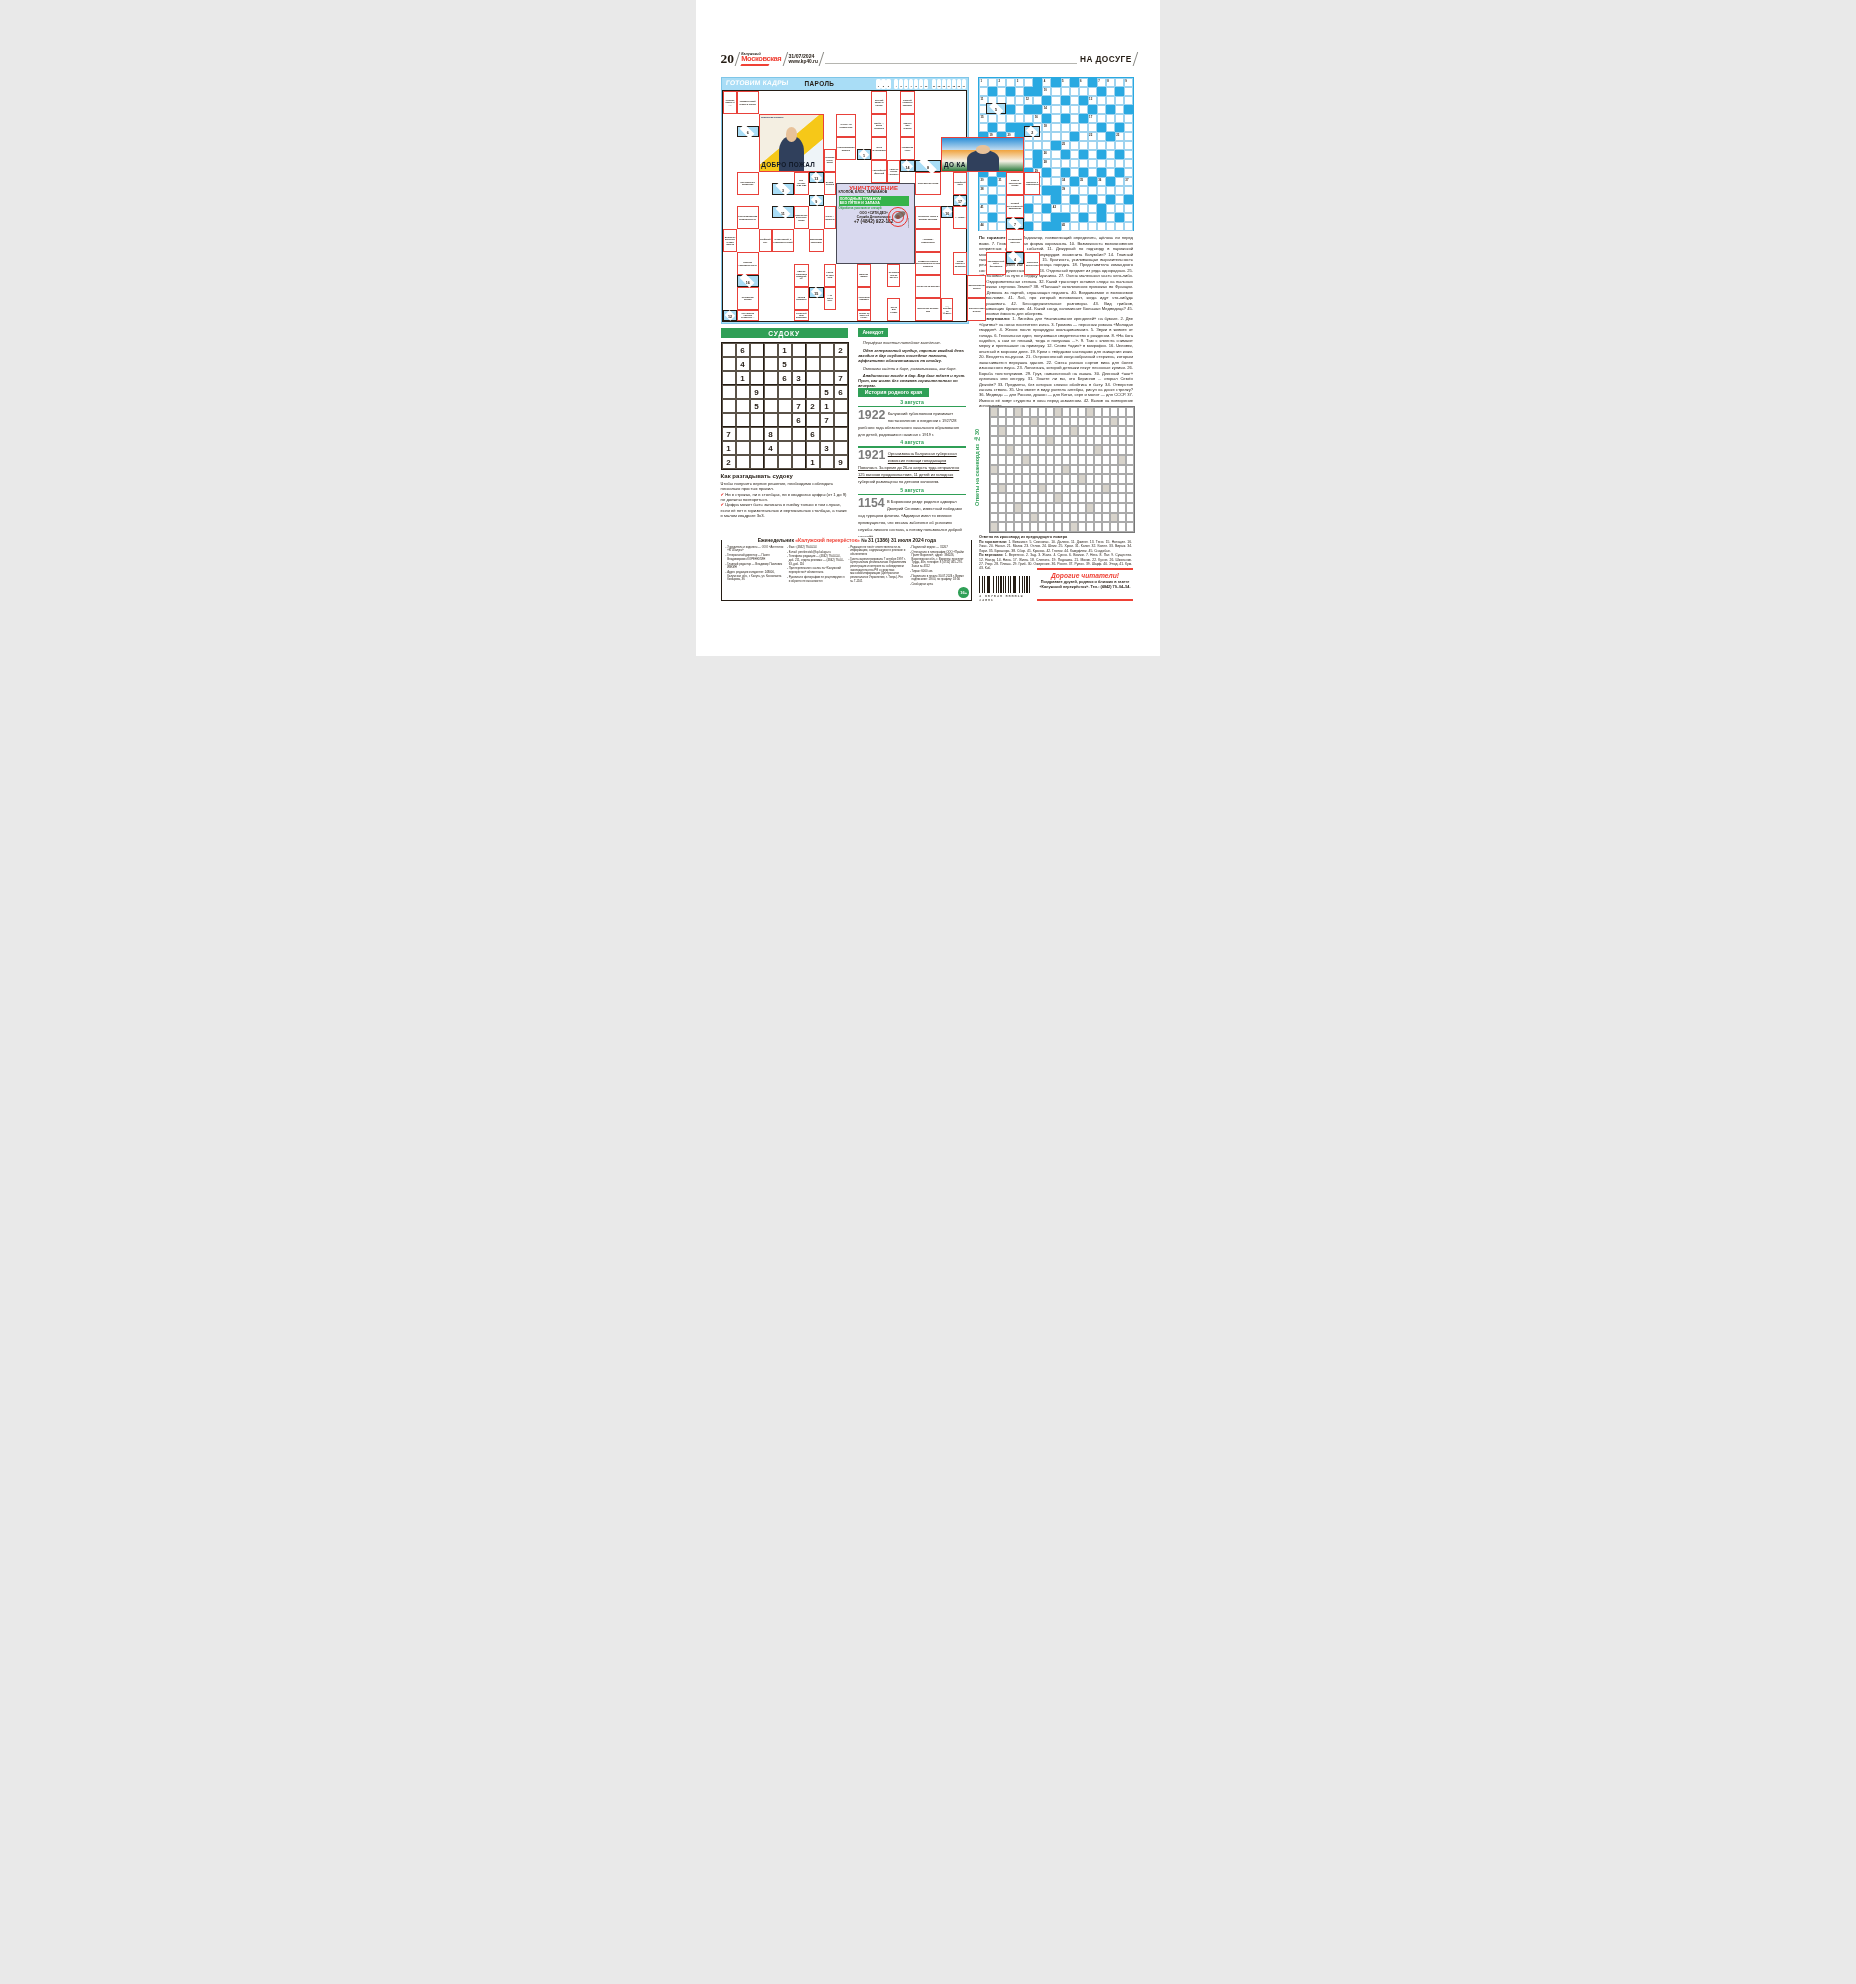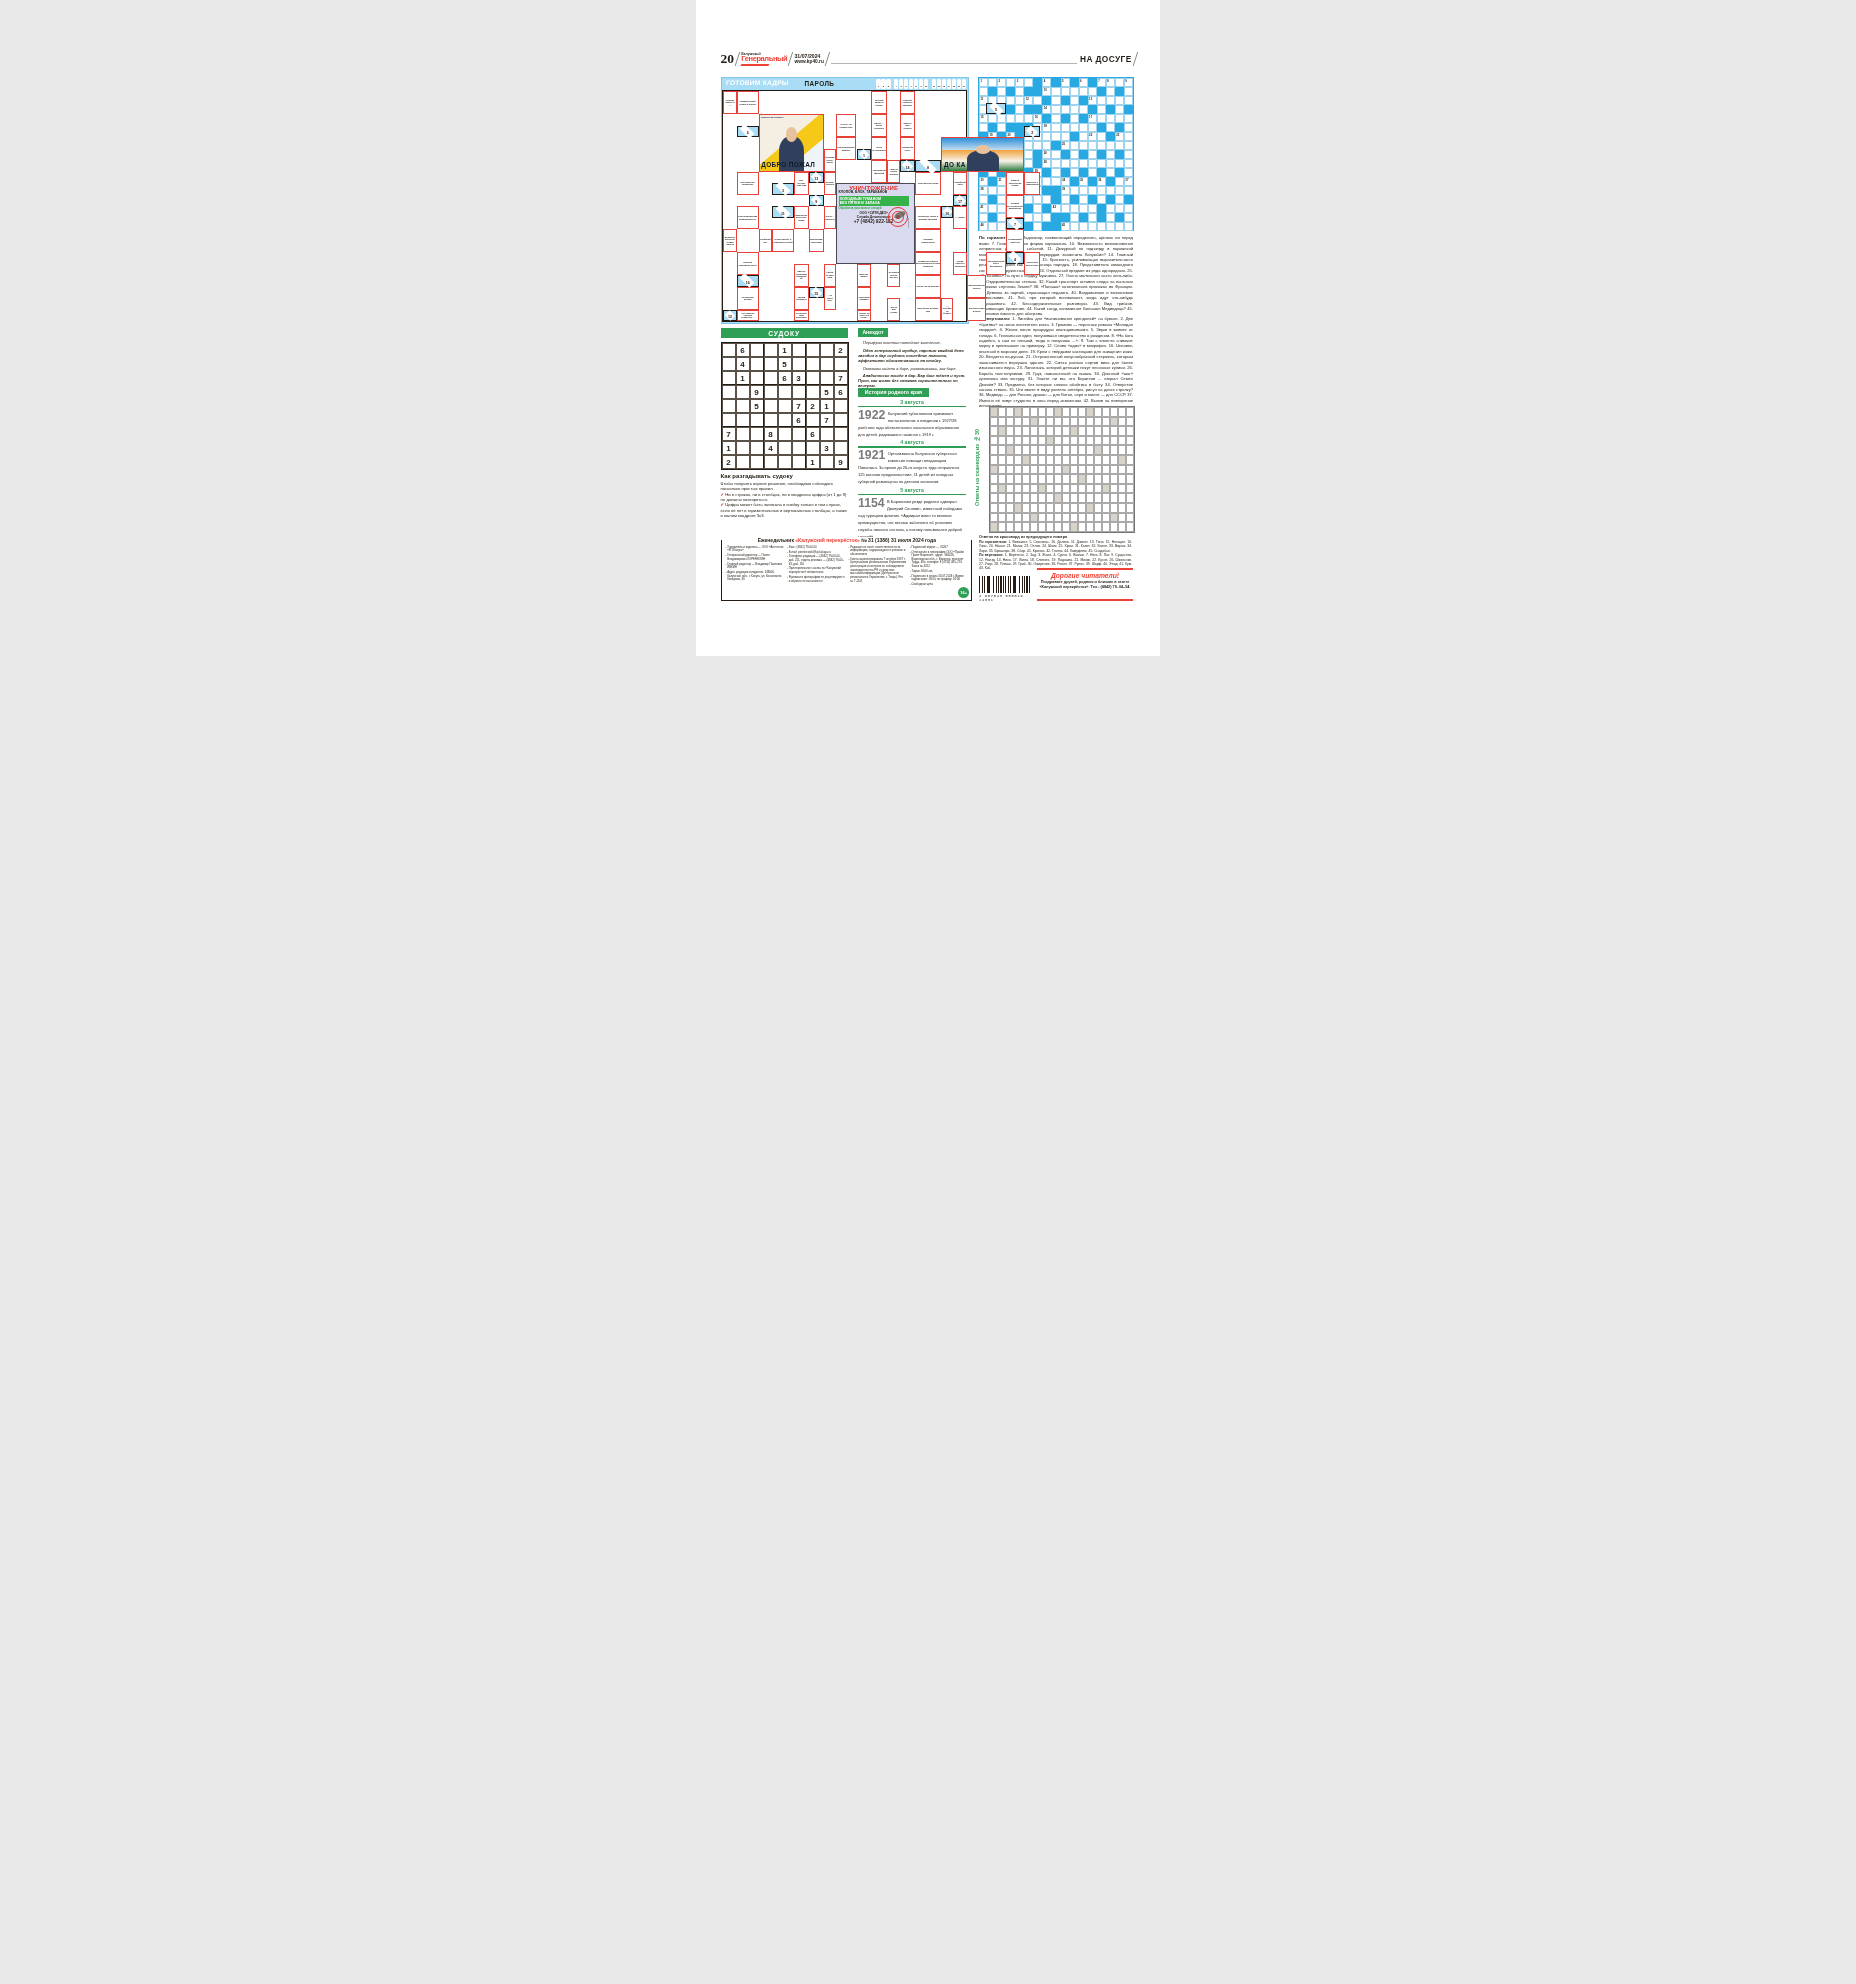--- a/index.html
+++ b/index.html
@@ -103,21 +103,21 @@
 </head>
 <body>
 
 <div id="page">
 
   <div class="abs" style="left:24.6px;top:51px;width:415px;height:16px;display:flex;align-items:center;gap:3.2px;">
     <span class="hdr-num">20</span>
     <span class="hdr-slash"></span>
     <span style="display:flex;flex-direction:column;line-height:1;">
       <span class="logo-small">Калужский</span>
-      <span class="logo-big">Генеральный</span>
+      <span class="logo-big">Московская</span>
       <span class="logo-underline"></span>
     </span>
     <span class="hdr-slash"></span>
     <span style="display:flex;flex-direction:column;">
       <span class="hdr-date">31/07/2024</span>
       <span class="hdr-url">www.kp40.ru</span>
     </span>
     <span class="hdr-slash"></span>
     <span class="hdr-line" style="flex:1;margin-top:8.7px;"></span>
     <span class="hdr-section">НА ДОСУГЕ</span>
@@ -801,21 +801,21 @@
   </div>
   <div id="history" class="abs" style="left:162px;top:399px;width:108px;">
       <div>
         <div class="hist-date">3 августа</div>
         <div class="hist-rule"></div>
         <div style="overflow:hidden;margin-bottom:2.4px;"><span class="hist-year">1922</span><span class="hist-text">Калужский губисполком принимает постановление о введении с 1927/28 учебного года обязательного начального образования для детей, родившихся начиная с 1919 г.</span></div>
       </div>
       <div>
         <div class="hist-date">4 августа</div>
         <div class="hist-rule"></div>
-        <div style="overflow:hidden;margin-bottom:2.4px;"><span class="hist-year">1921</span><span class="hist-text">Организована Калужская губернская комиссия помощи голодающим Поволжья. За время до 26-го августа туда отправлено 125 вагонов продовольствия, 11 детей из голодных губерний размещены по детским колониям.</span></div>
+        <div style="overflow:hidden;margin-bottom:2.4px;text-decoration:underline;"><span class="hist-year">1921</span><span class="hist-text">Организована Калужская губернская комиссия помощи голодающим Поволжья. За время до 26-го августа туда отправлено 125 вагонов продовольствия, 11 детей из голодных губерний размещены по детским колониям.</span></div>
       </div>
       <div>
         <div class="hist-date">5 августа</div>
         <div class="hist-rule"></div>
         <div style="overflow:hidden;margin-bottom:2.4px;"><span class="hist-year">1154</span><span class="hist-text">В Боровском уезде родился адмирал Дмитрий Сенявин, известный победами над турецким флотом. «Адмирал имел то великое преимущество, что весьма заботился об условиях службы личного состава, а потому пользовался доброй славой».</span></div>
       </div>
     </div>
 
   <div class="abs ans-label" style="left:278px;top:405px;height:125px;">
     <span>Ответы на сканворд из № 30</span>

